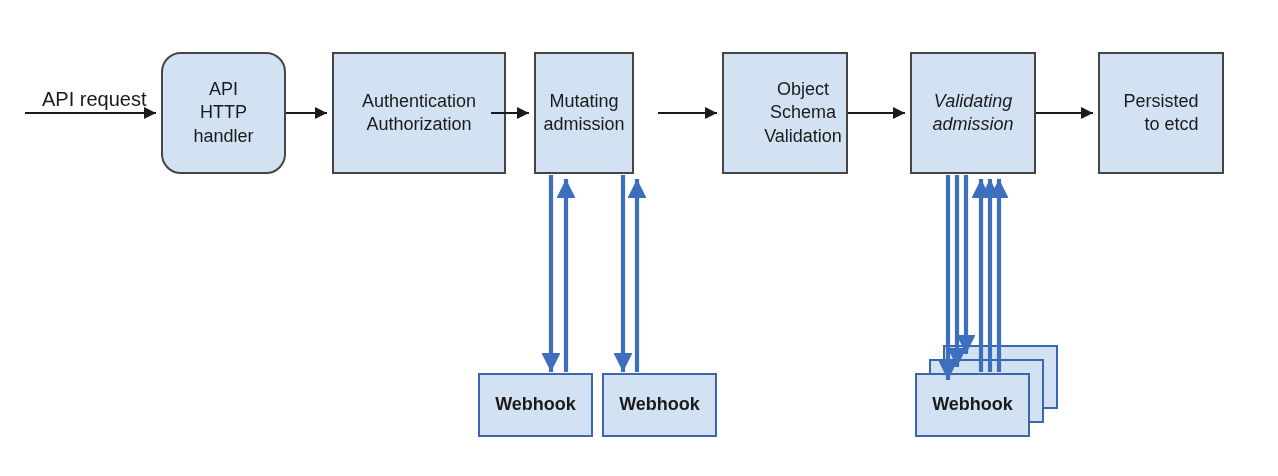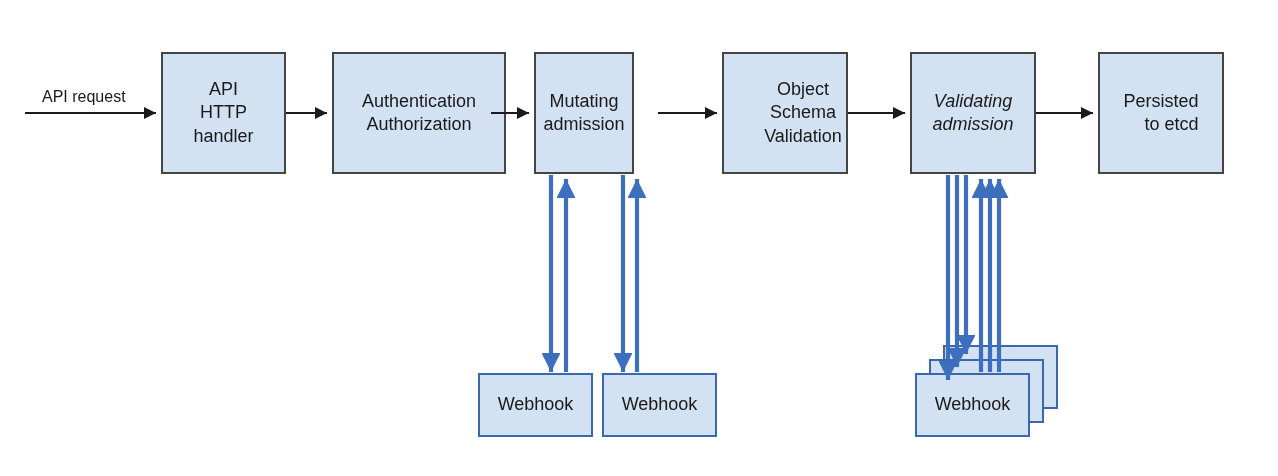--- a/index.html
+++ b/index.html
@@ -38,27 +38,27 @@
   .webhook-box {
     border: 2px solid var(--webhook-box-border, #3a67ad);
   }
   .box-label {
     white-space: pre-line;
     font-size: 18px;
     line-height: 1.28;
     color: var(--text, #1a1a1a);
   }
   .webhook-box .box-label {
-    font-weight: 400;
+    font-weight: 700;
   }
   .api-request-label {
     position: absolute;
     left: 42px;
     top: 88px;
-    font-size: 16px;
+    font-size: 20px;
     color: var(--text, #1a1a1a);
     z-index: 1;
   }
   .flow-arrow {
     stroke: var(--flow-arrow, #1b1b1b);
     stroke-width: 2;
     fill: none;
   }
   .webhook-arrow-line {
     stroke: var(--webhook-arrow, #3d6fbe);
@@ -68,21 +68,21 @@
   #blackhead path { fill: var(--flow-arrow, #1b1b1b); }
   #bluehead path { fill: var(--webhook-arrow, #3d6fbe); }
 </style>
 </head>
 <body>
 
 <div class="canvas">
 
   <div class="api-request-label">API request</div>
 
-  <div class="box flow-box" style="left:161px; top:52px; width:125px; height:122px;">
+  <div class="box flow-box" style="left:161px; top:52px; width:125px; height:122px;border-radius:20px;">
     <span class="box-label">API
 HTTP
 handler</span>
   </div>
 
   <div class="box flow-box" style="left:332px; top:52px; width:174px; height:122px;">
     <span class="box-label">Authentication
 Authorization</span>
   </div>
 

